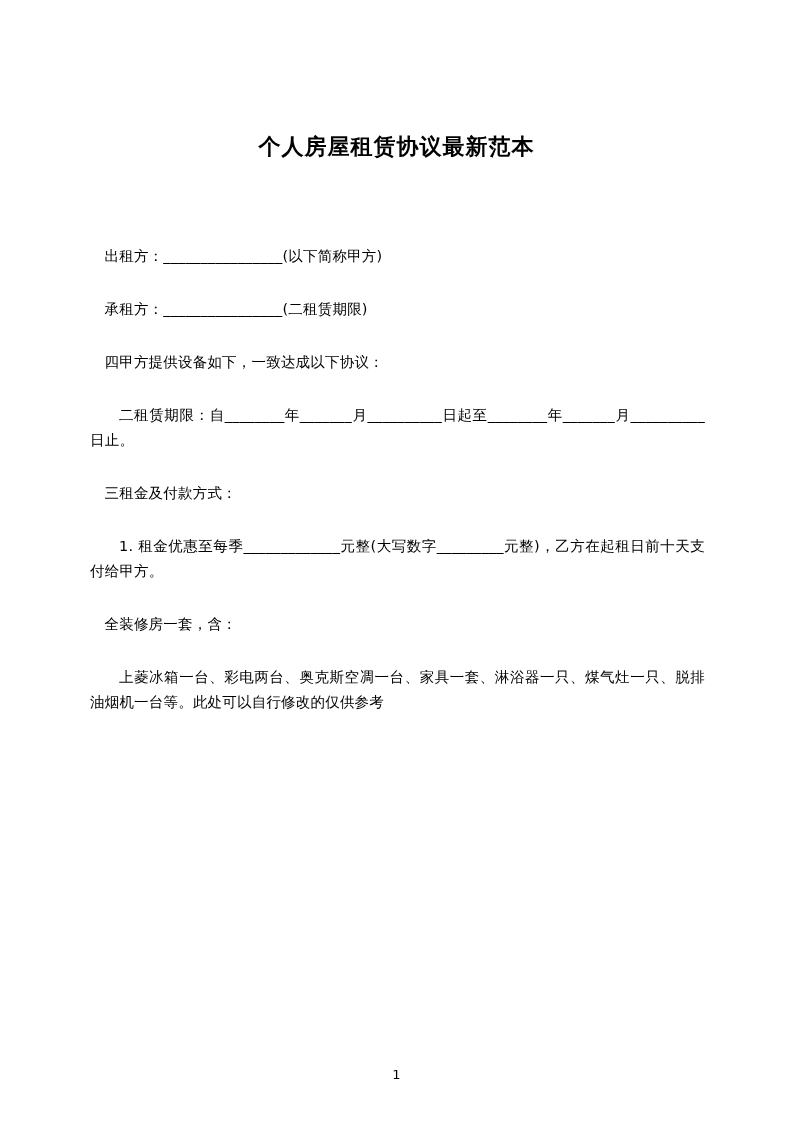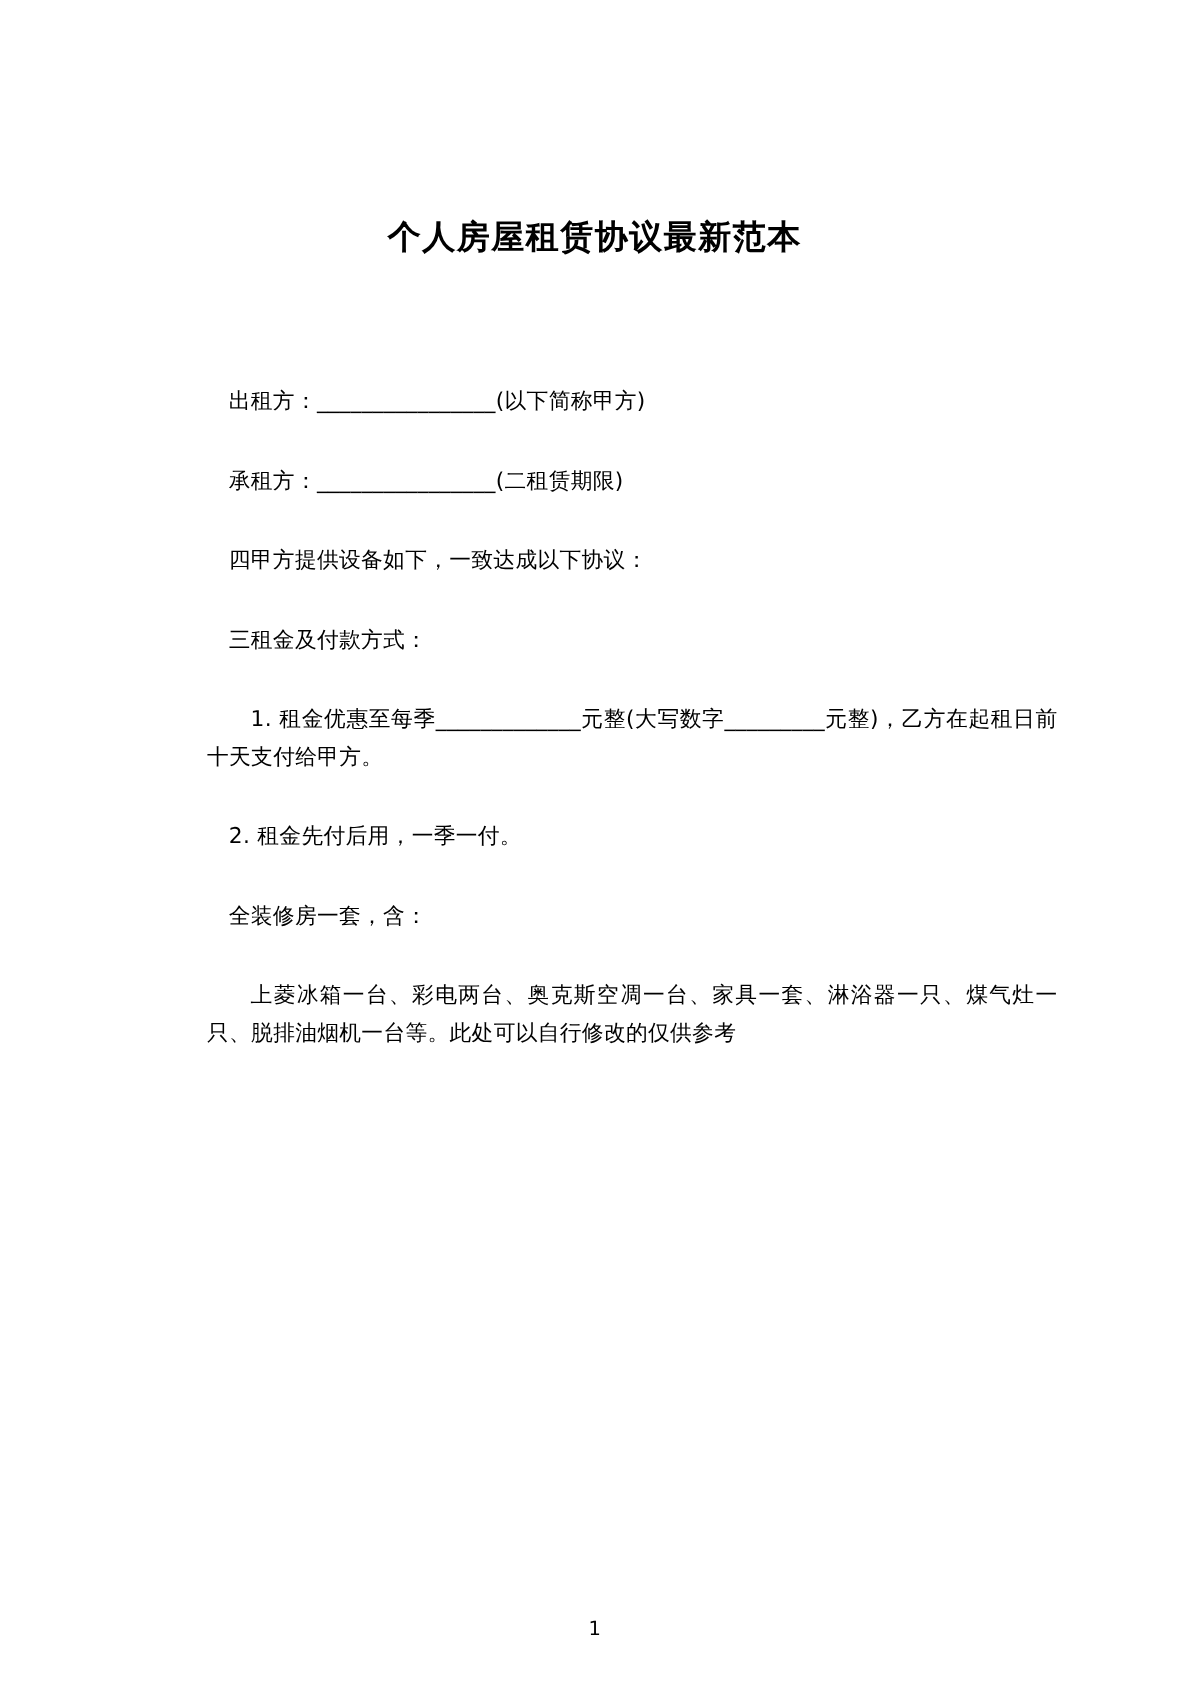--- a/index.html
+++ b/index.html
@@ -20,29 +20,28 @@
     height: 1122px;
     box-sizing: border-box;
     padding: 0;
     position: relative;
   }
   .doc-title {
     text-align: center;
     font-size: 22px;
     font-weight: bold;
     letter-spacing: 1px;
-    margin: 12px;
+    margin: 0;
     padding-top: 134px;
     line-height: 1.2;
   }
   .body-block {
     margin-top: 84px;
     padding-left: 90px;
     padding-right: 88px;
-    margin-left: 48px;
   }
   .para {
     font-size: 14.5px;
     line-height: 1.72;
     margin: 0 0 28px 0;
     text-align: justify;
     letter-spacing: 0.2px;
   }
   .para.indent {
     text-indent: 2em;
@@ -71,26 +70,26 @@
 
   <div class="body-block">
 
     <p class="para indent-small">出租方：________________(以下简称甲方)</p>
 
     <p class="para indent-small">承租方：________________(二租赁期限)</p>
 
     <p class="para indent-small">四甲方提供设备如下，一致达成以下协议：</p>
 
 
+    <p class="para indent">二租赁期限：自________年_______月__________日起至________年_______月__________日止。</p>
 
     <p class="para indent-small">三租金及付款方式：</p>
 
     <p class="para indent">1. 租金优惠至每季_____________元整(大写数字_________元整)，乙方在起租日前十天支付给甲方。</p>
 
-    <p class="para indent-small">2. 租金先付后用，一季一付。</p>
 
 
 
     <p class="para indent-small">全装修房一套，含：</p>
 
     <p class="para indent last">上菱冰箱一台、彩电两台、奥克斯空凋一台、家具一套、淋浴器一只、煤气灶一只、脱排油烟机一台等。此处可以自行修改的仅供参考</p>
 
   </div>
 
   <div class="page-number">1</div>

